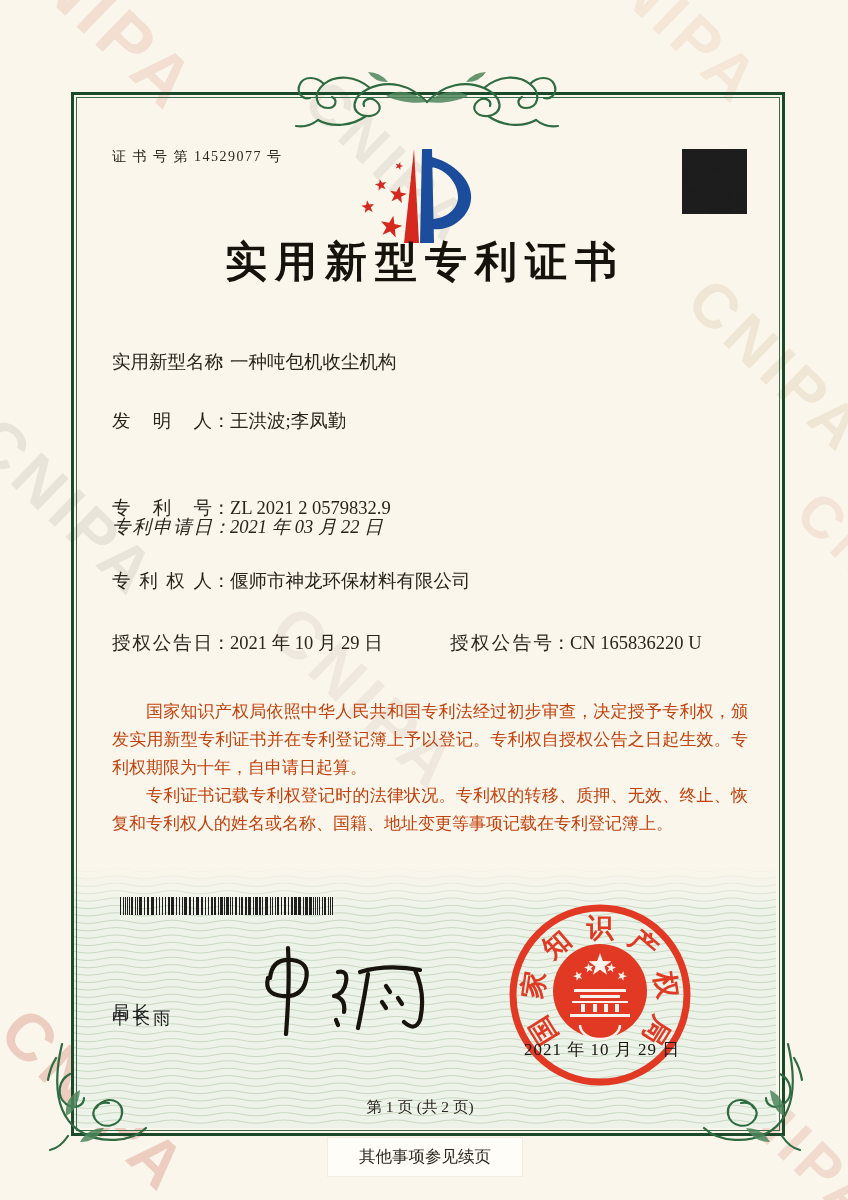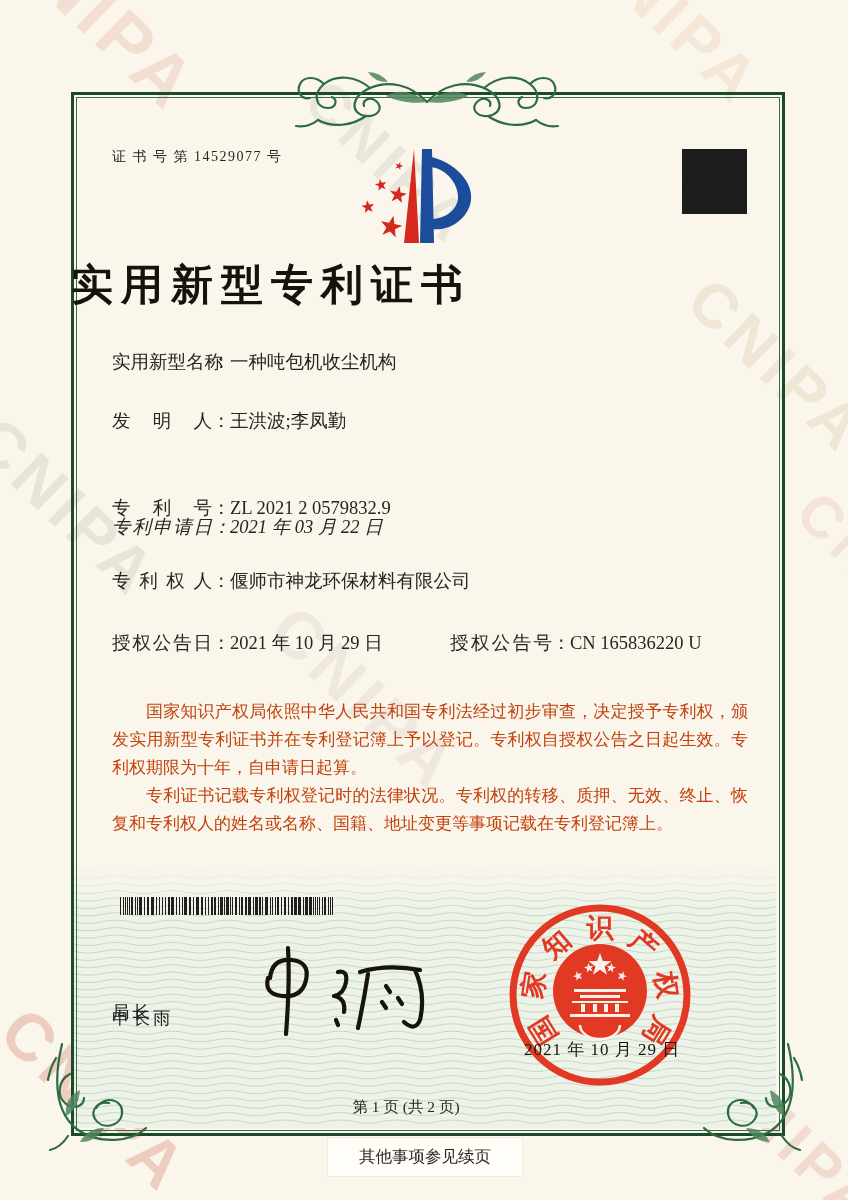--- a/index.html
+++ b/index.html
@@ -30,21 +30,21 @@
         background:#eef3e9;z-index:0;}
   .band-fade{position:absolute;left:0;top:0;width:100%;height:46px;
         background:linear-gradient(#fbf6ec,rgba(251,246,236,0));}
   .band svg{position:absolute;left:0;top:0;}
   .waves path{fill:none;stroke:#bccfb6;stroke-width:1;opacity:.75;}
   
   .cert-no{position:absolute;left:112px;top:148px;font-size:14px;letter-spacing:1.5px;z-index:3;}
   .logo{position:absolute;left:352px;top:143px;z-index:3;}
   .qr{position:absolute;left:682px;top:149px;z-index:3;}
   .qr rect{fill:#1d1d1d;}
-  .doc-title{position:absolute;left:71px;top:257px;width:708px;
+  .doc-title{position:absolute;left:71px;top:234px;width:708px;text-align:center;
     font-size:42px;font-weight:700;letter-spacing:8px;color:#16130d;z-index:3;}
   
   .frow{position:absolute;left:112px;font-size:18.5px;z-index:3;white-space:nowrap;}
   .flabel{display:inline-block;width:100px;text-align:justify;text-align-last:justify;vertical-align:bottom;}
   .fcolon{display:inline-block;width:18px;}
   .r0{top:349px;} .r1{top:408px;} .r2{top:459px;margin-top:36px;} .r3{top:514px;font-style:italic;}
   .r4{top:568px;} .r5{top:622px;} .r6{top:630px;}
   .pair2{position:absolute;left:338px;top:0;white-space:nowrap;}
   
   .bodytext{position:absolute;left:112px;top:698px;width:636px;font-size:17px;
@@ -58,21 +58,21 @@
   .official.t1{top:972px;margin-top:28px;} .official.t2{top:1006px;}
   .signature{position:absolute;left:252px;top:942px;z-index:4;}
   .signature path{fill:none;stroke:#17140e;stroke-width:4.2;stroke-linecap:round;stroke-linejoin:round;}
   .seal{position:absolute;left:504px;top:899px;z-index:3;opacity:.95;}
   .seal-ring{fill:none;stroke:#e2301a;stroke-width:7;}
   .seal-chars text{fill:#e2301a;font-size:27px;font-weight:700;
     font-family:"Liberation Serif","DejaVu Serif",serif;}
   .emblem-red{fill:#e2301a;} .emblem-white{fill:#fdf3ee;}
   .seal-date{position:absolute;left:512px;top:1038px;width:180px;text-align:center;
     font-size:17px;color:#17150f;z-index:5;letter-spacing:1px;}
-  .page-num{position:absolute;left:71px;top:1097px;width:670px;text-align:center;
+  .page-num{position:absolute;left:85px;top:1097px;width:670px;text-align:center;
     font-size:15.5px;z-index:3;color:#2b2720;}
   .note-box{position:absolute;left:328px;top:1138px;width:190px;background:#fffdf7;
     padding:8px 2px;text-align:center;font-size:16.5px;z-index:3;color:#2b2720;
     box-shadow:0 0 0 1px rgba(240,234,220,.8);}
   
   .flourish-top{position:absolute;left:292px;top:56px;z-index:2;}
   .corner-bl{position:absolute;left:46px;top:1040px;z-index:2;}
   .corner-br{position:absolute;left:692px;top:1040px;z-index:2;}
   .flourish-top path,.corner path{fill:none;stroke:#2e6b40;stroke-width:2.2;stroke-linecap:round;}
   .flourish-top .leaf,.corner .leaf{fill:#4d855c;stroke:none;opacity:.85;}

